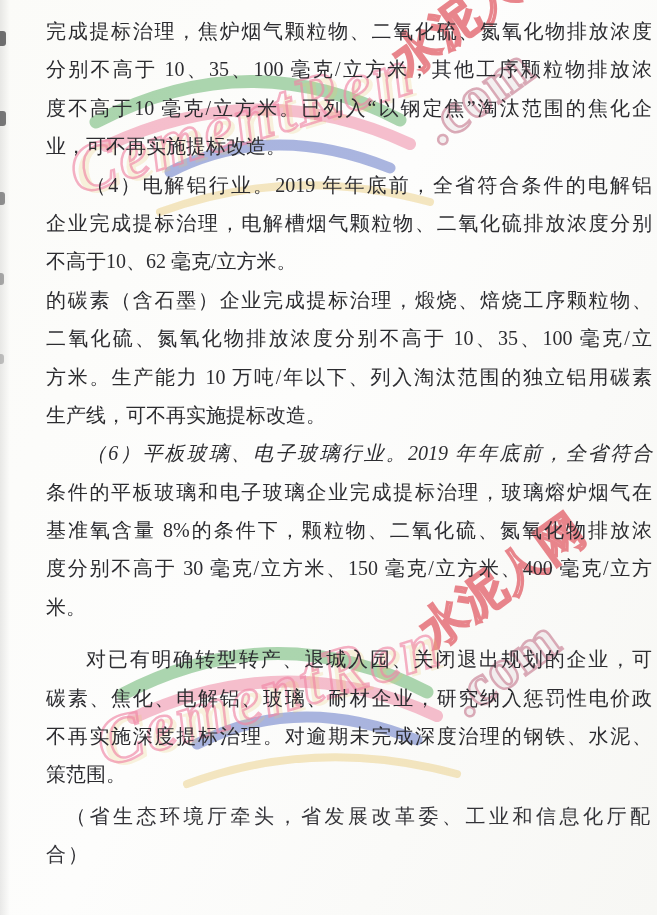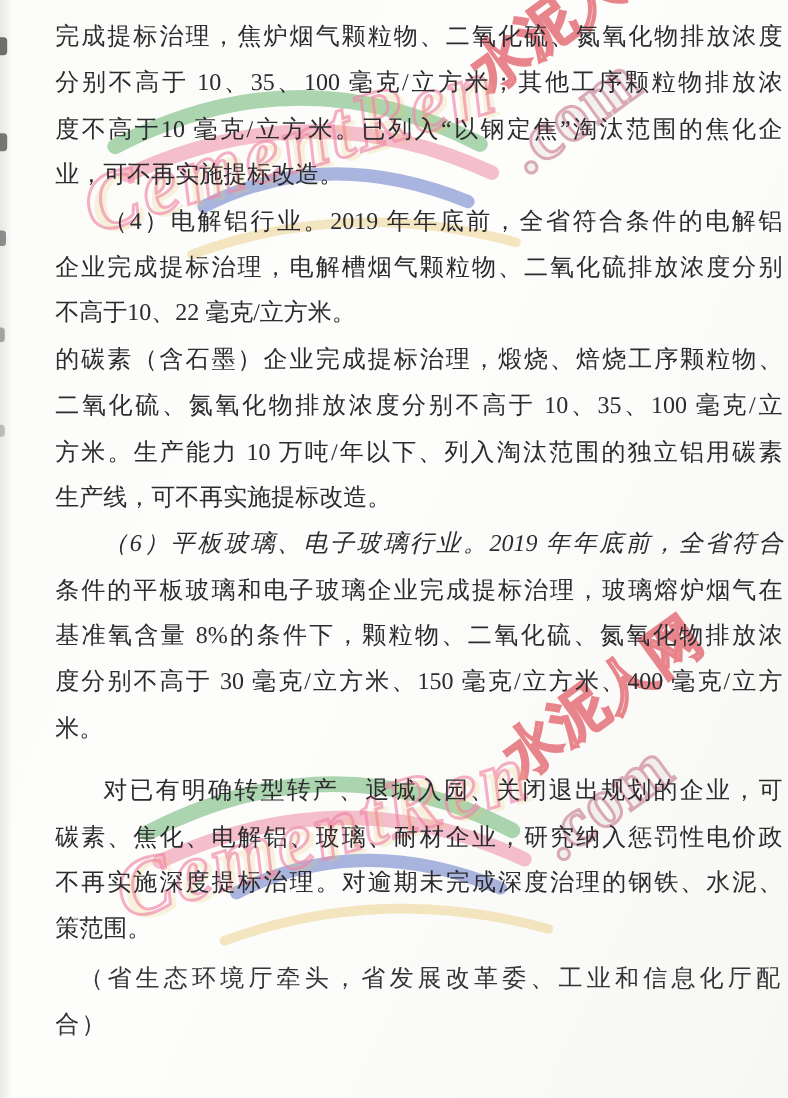--- a/index.html
+++ b/index.html
@@ -101,21 +101,21 @@
   </div>
 
   <div class="textblock">
 
   <div class="line justify">完成提标治理，焦炉烟气颗粒物、二氧化硫、氮氧化物排放浓度</div>
       <div class="line justify">分别不高于 10、35、100 毫克/立方米；其他工序颗粒物排放浓</div>
       <div class="line justify">度不高于10 毫克/立方米。已列入“以钢定焦”淘汰范围的焦化企</div>
       <div class="line">业，可不再实施提标改造。</div>
       <div class="line justify" style="text-indent: 2em;">（4）电解铝行业。2019 年年底前，全省符合条件的电解铝</div>
       <div class="line justify">企业完成提标治理，电解槽烟气颗粒物、二氧化硫排放浓度分别</div>
-      <div class="line">不高于10、22 毫克/立方米。</div>
+      <div class="line">不高于10、62 毫克/立方米。</div>
       <div class="line justify">的碳素（含石墨）企业完成提标治理，煅烧、焙烧工序颗粒物、</div>
       <div class="line justify">二氧化硫、氮氧化物排放浓度分别不高于 10、35、100 毫克/立</div>
       <div class="line justify">方米。生产能力 10 万吨/年以下、列入淘汰范围的独立铝用碳素</div>
       <div class="line">生产线，可不再实施提标改造。</div>
       <div class="line justify" style="text-indent: 2em; font-style: italic;">（6）平板玻璃、电子玻璃行业。2019 年年底前，全省符合</div>
       <div class="line justify">条件的平板玻璃和电子玻璃企业完成提标治理，玻璃熔炉烟气在</div>
       <div class="line justify">基准氧含量 8%的条件下，颗粒物、二氧化硫、氮氧化物排放浓</div>
       <div class="line justify">度分别不高于 30 毫克/立方米、150 毫克/立方米、400 毫克/立方</div>
       <div class="line">米。</div>
       <div class="line justify" style="text-indent: 2em; margin-top: 14px;">对已有明确转型转产、退城入园、关闭退出规划的企业，可</div>

